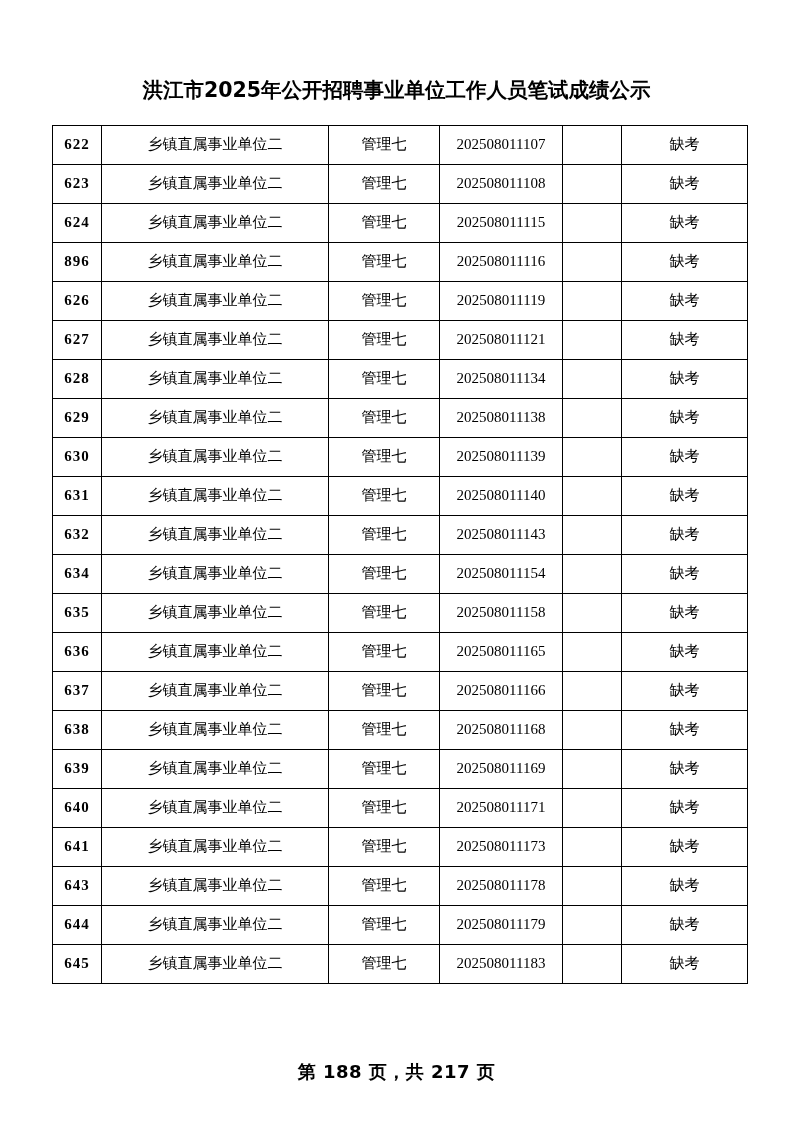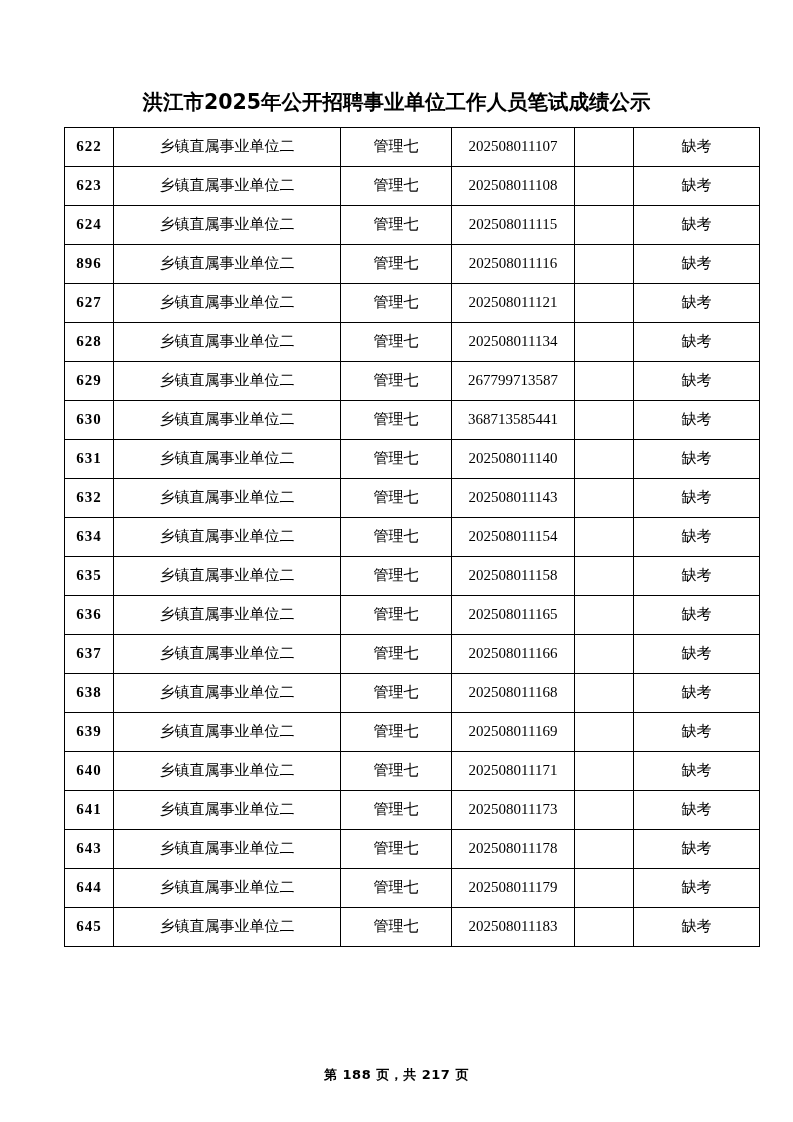--- a/index.html
+++ b/index.html
@@ -11,36 +11,36 @@
     width: 793px;
     height: 1122px;
     font-family: "Liberation Serif", serif;
     color: #000000;
     position: relative;
   }
   .page {
     width: 793px;
     height: 1122px;
     box-sizing: border-box;
-    padding: 12px;
+    padding: 0;
     position: relative;
   }
   .doc-title {
     text-align: center;
     font-family: "DejaVu Sans", sans-serif;
     font-weight: bold;
     font-size: 20.5px;
     letter-spacing: 0px;
     padding-top: 78px;
     padding-bottom: 0;
     line-height: 1.2;
     white-space: nowrap;
   }
   .table-wrap {
-    margin-top: 12px;
+    margin-top: 22px;
     padding-left: 52px;
     padding-right: 52px;
   }
   table.score-table {
     border-collapse: collapse;
     width: 689px;
     table-layout: fixed;
   }
   table.score-table td {
     border: 1px solid #000000;
@@ -79,21 +79,21 @@
     font-size: 15.5px;
   }
   .footer {
     position: absolute;
     left: 0;
     right: 0;
     bottom: 38px;
     text-align: center;
     font-family: "DejaVu Sans", sans-serif;
     font-weight: bold;
-    font-size: 13px;
+    font-size: 18px;
     letter-spacing: 0.5px;
   }
 </style>
 </head>
 <body>
 
 <div class="page">
 
   <div class="doc-title">洪江市2025年公开招聘事业单位工作人员笔试成绩公示</div>
 
@@ -126,48 +126,56 @@
           </tr>
           <tr>
             <td class="col-no">896</td>
             <td class="col-unit">乡镇直属事业单位二</td>
             <td class="col-post">管理七</td>
             <td class="col-ticket">202508011116</td>
             <td class="col-blank"></td>
             <td class="col-score">缺考</td>
           </tr>
           <tr>
+            <td class="col-no">626</td>
+            <td class="col-unit">乡镇直属事业单位二</td>
+            <td class="col-post">管理七</td>
+            <td class="col-ticket">202508011119</td>
+            <td class="col-blank"></td>
+            <td class="col-score">缺考</td>
+          </tr>
+          <tr>
             <td class="col-no">627</td>
             <td class="col-unit">乡镇直属事业单位二</td>
             <td class="col-post">管理七</td>
             <td class="col-ticket">202508011121</td>
             <td class="col-blank"></td>
             <td class="col-score">缺考</td>
           </tr>
           <tr>
             <td class="col-no">628</td>
             <td class="col-unit">乡镇直属事业单位二</td>
             <td class="col-post">管理七</td>
             <td class="col-ticket">202508011134</td>
             <td class="col-blank"></td>
             <td class="col-score">缺考</td>
           </tr>
           <tr>
             <td class="col-no">629</td>
             <td class="col-unit">乡镇直属事业单位二</td>
             <td class="col-post">管理七</td>
-            <td class="col-ticket">267799713587</td>
+            <td class="col-ticket">202508011138</td>
             <td class="col-blank"></td>
             <td class="col-score">缺考</td>
           </tr>
           <tr>
             <td class="col-no">630</td>
             <td class="col-unit">乡镇直属事业单位二</td>
             <td class="col-post">管理七</td>
-            <td class="col-ticket">368713585441</td>
+            <td class="col-ticket">202508011139</td>
             <td class="col-blank"></td>
             <td class="col-score">缺考</td>
           </tr>
           <tr>
             <td class="col-no">631</td>
             <td class="col-unit">乡镇直属事业单位二</td>
             <td class="col-post">管理七</td>
             <td class="col-ticket">202508011140</td>
             <td class="col-blank"></td>
             <td class="col-score">缺考</td>

